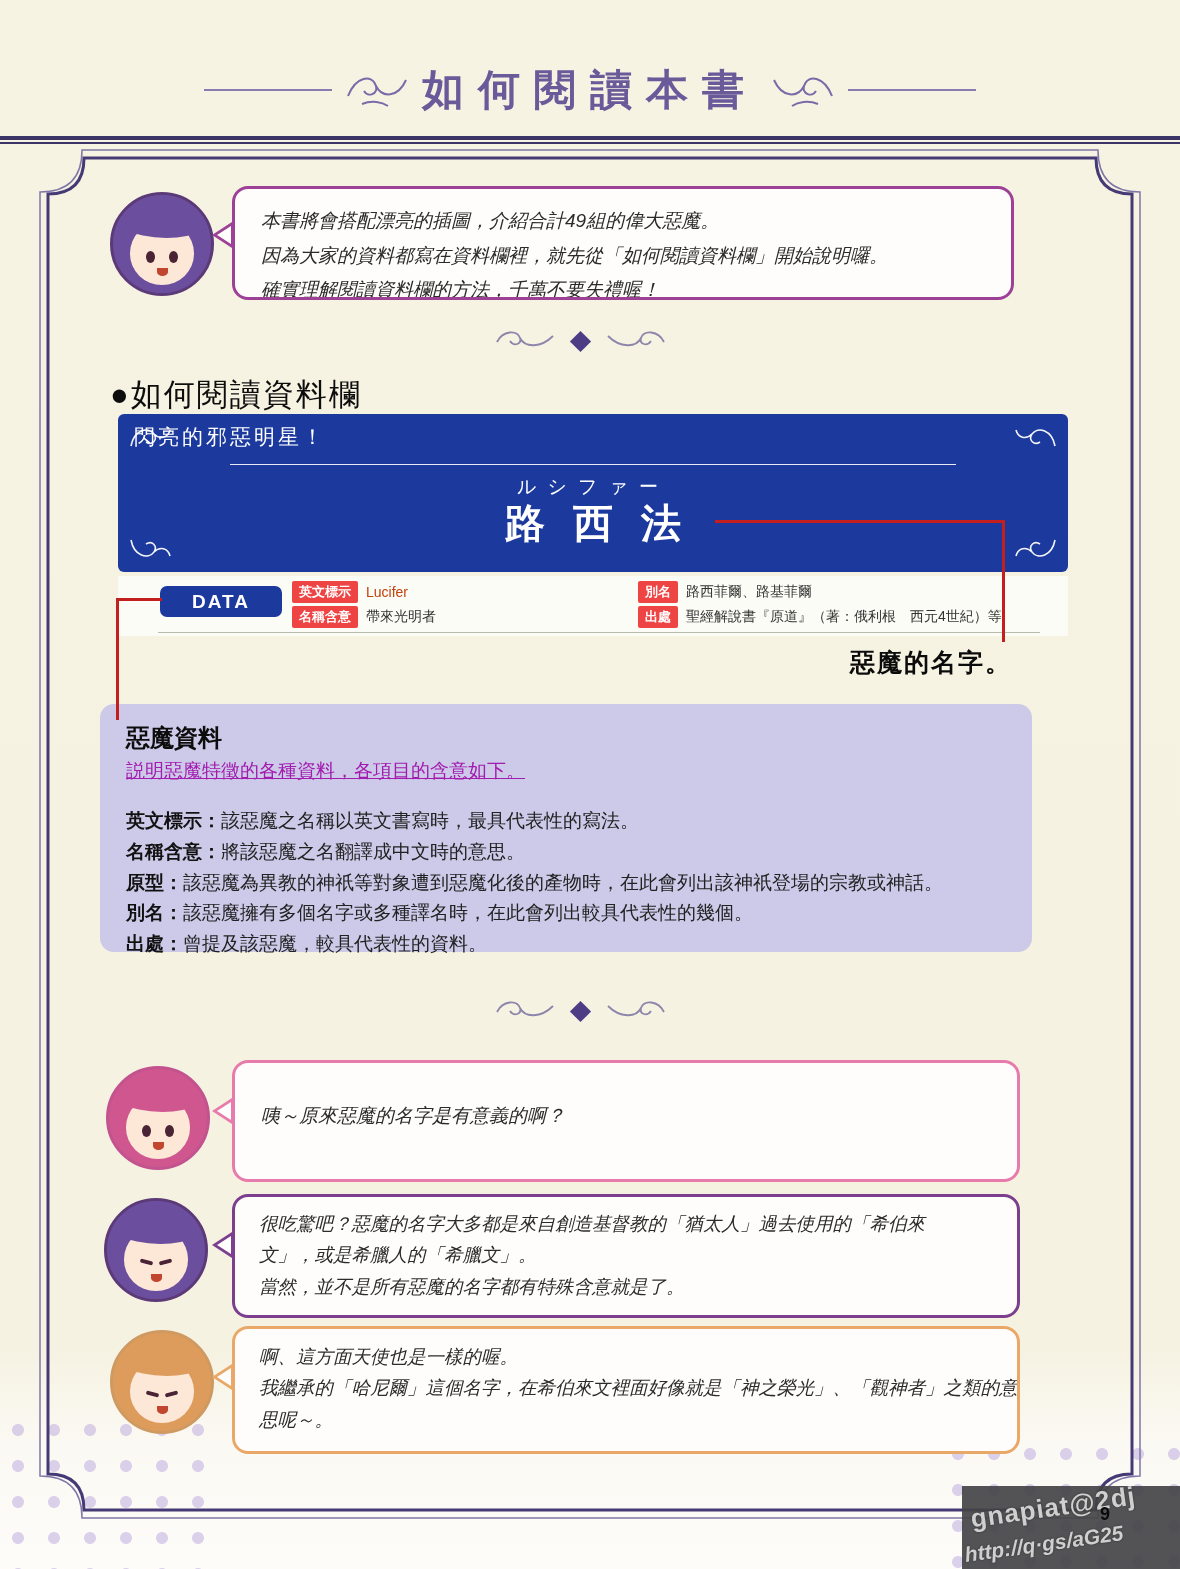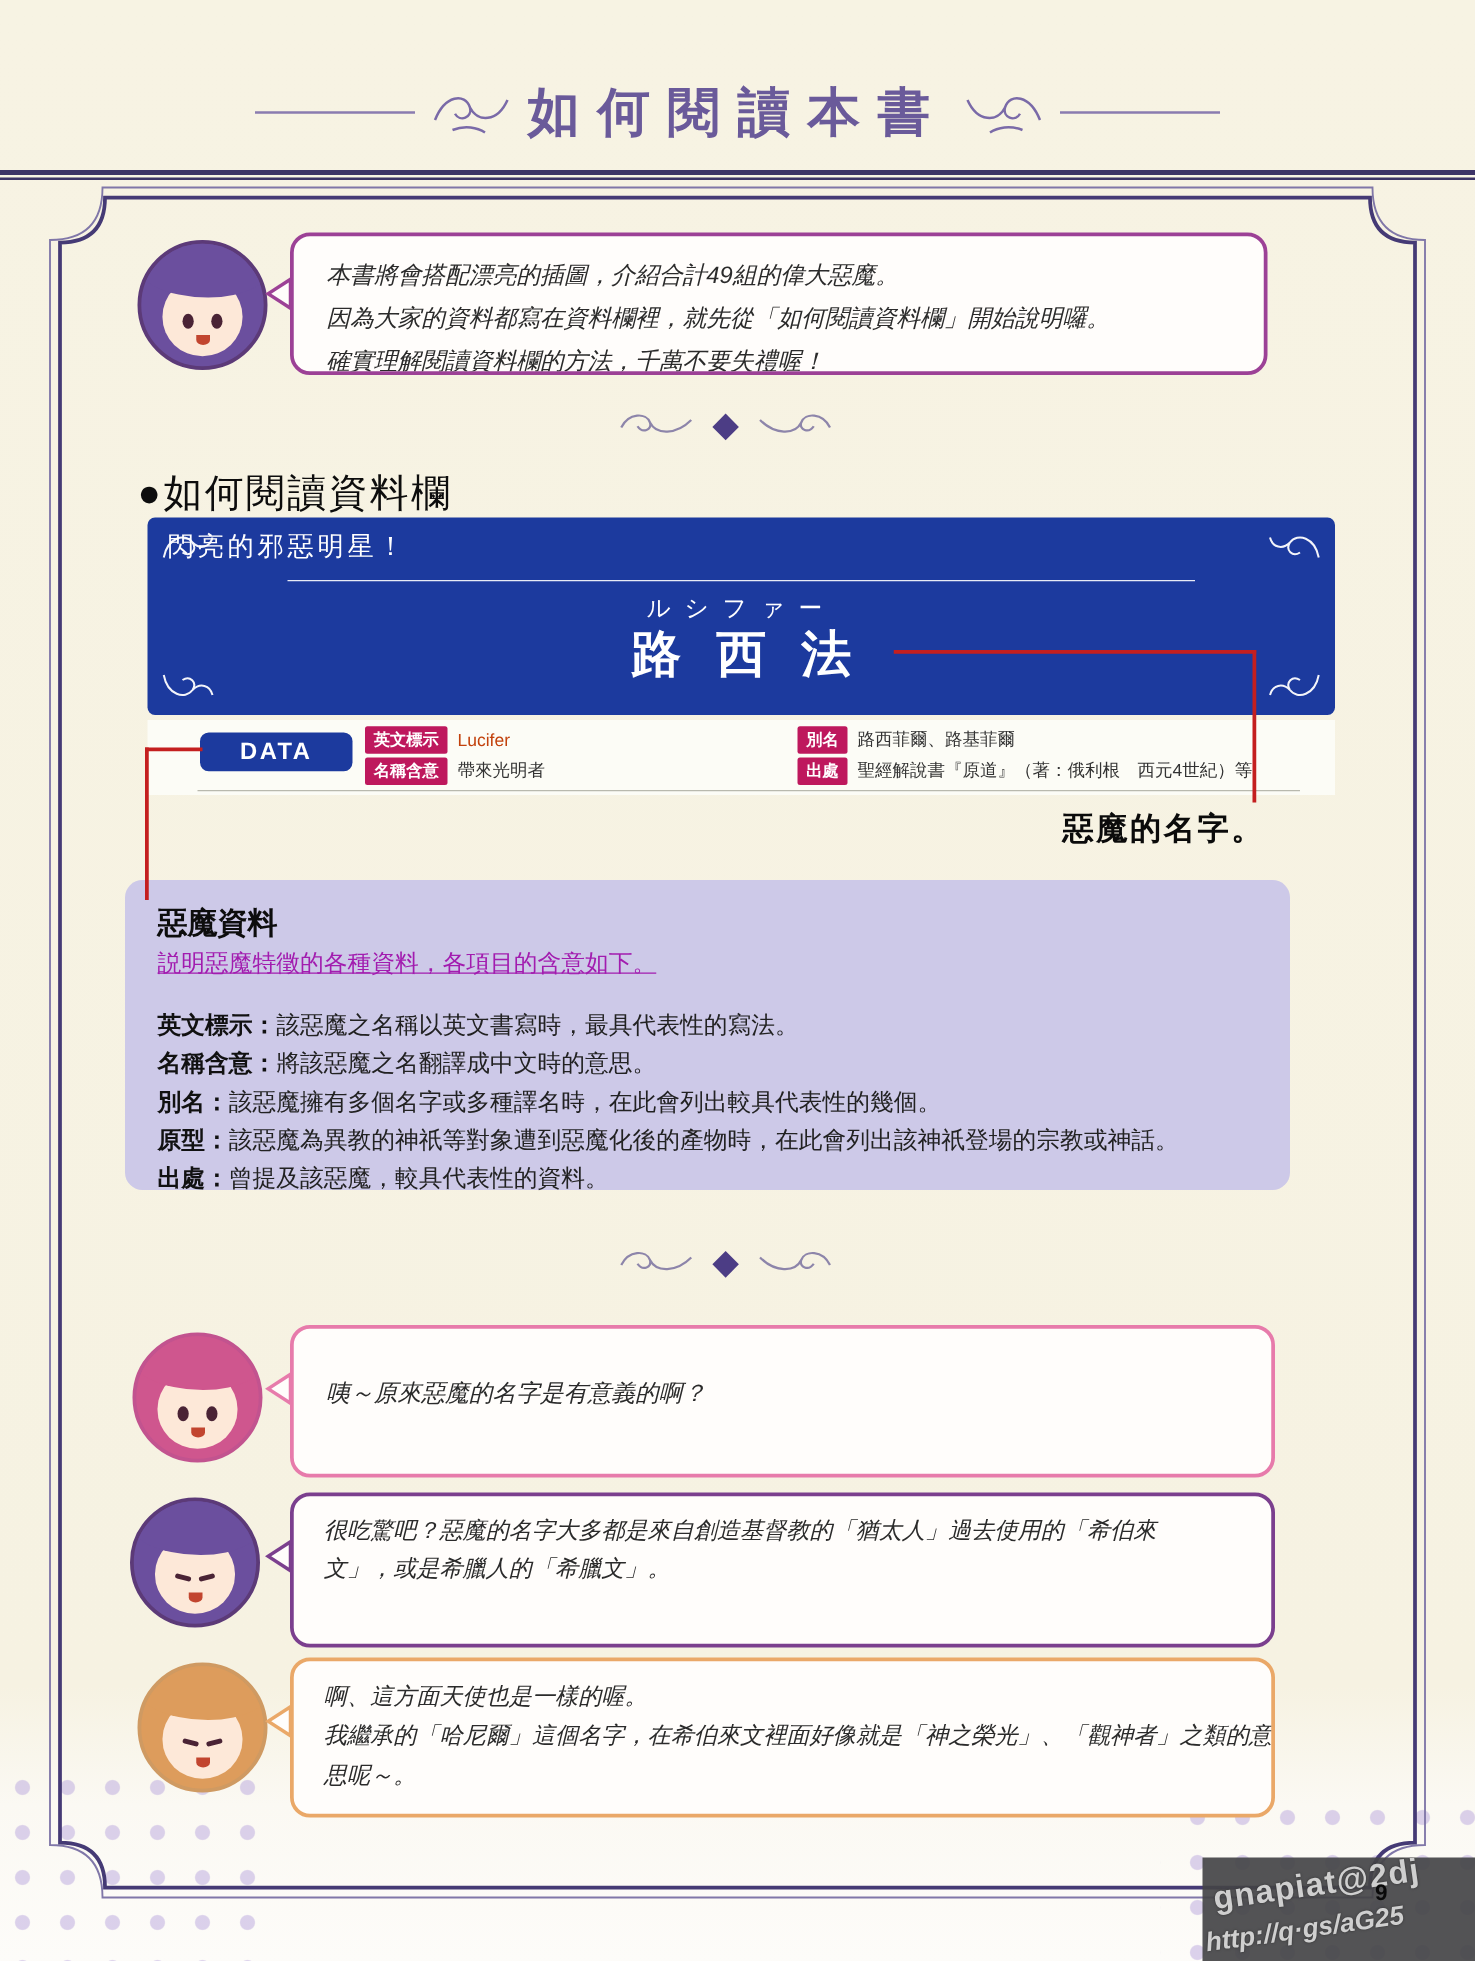--- a/index.html
+++ b/index.html
@@ -73,21 +73,21 @@
   .c-tl{left:10px;top:8px;} .c-tr{right:10px;top:8px;transform:scaleX(-1);}
   .c-bl{left:10px;bottom:8px;transform:scaleY(-1);} .c-br{right:10px;bottom:8px;transform:scale(-1,-1);}
 
   .data-row{position:absolute;left:118px;top:576px;width:950px;height:60px;background:#fcfcf6;z-index:2;}
   .data-btn{position:absolute;left:42px;top:10px;width:122px;height:31px;background:#1c3a9e;
             border-radius:7px;color:#fff;font-size:19px;font-weight:bold;letter-spacing:2px;
             display:flex;align-items:center;justify-content:center;}
   .fields{position:absolute;top:5px;}
   .f-left{left:174px;} .f-right{left:520px;}
   .f-row{display:flex;align-items:center;margin-bottom:3px;height:22px;}
-  .chip{background:#be185d;color:#fff;font-size:13px;font-weight:bold;padding:2px 7px;
+  .chip{background:#ef4444;color:#fff;font-size:13px;font-weight:bold;padding:2px 7px;
         border-radius:2px;margin-right:8px;white-space:nowrap;}
   .fval{font-size:14px;color:#c2410c;white-space:nowrap;}
   .row-rule{position:absolute;left:40px;right:28px;top:56px;height:1px;background:#b9b9ae;}
 
   .red-h{position:absolute;height:3px;background:#c41f1f;z-index:4;}
   .red-v{position:absolute;width:3px;background:#c41f1f;z-index:4;}
   .annot{position:absolute;left:700px;top:646px;width:312px;text-align:right;font-size:25px;
          font-weight:bold;color:#0b0b0b;z-index:3;letter-spacing:2px;}
 
   
@@ -214,22 +214,22 @@
   </div>
 
   <div class="red-h" style="left:116px;top:598px;width:46px;"></div>
   <div class="red-v" style="left:116px;top:598px;height:122px;"></div>
 
   <div class="info">
     <div class="info-title">惡魔資料</div>
     <div class="info-intro">説明惡魔特徵的各種資料，各項目的含意如下。</div>
     <div class="info-item"><b>英文標示：</b><span>該惡魔之名稱以英文書寫時，最具代表性的寫法。</span></div>
     <div class="info-item"><b>名稱含意：</b><span>將該惡魔之名翻譯成中文時的意思。</span></div>
+    <div class="info-item"><b>原型：</b><span>該惡魔為異教的神祇等對象遭到惡魔化後的產物時，在此會列出該神祇登場的宗教或神話。</span></div>
     <div class="info-item"><b>別名：</b><span>該惡魔擁有多個名字或多種譯名時，在此會列出較具代表性的幾個。</span></div>
-    <div class="info-item"><b>原型：</b><span>該惡魔為異教的神祇等對象遭到惡魔化後的產物時，在此會列出該神祇登場的宗教或神話。</span></div>
     <div class="info-item"><b>出處：</b><span>曾提及該惡魔，較具代表性的資料。</span></div>
   </div>
 
   <div class="divider" style="left:420px;top:990px;">
     <svg viewBox="0 0 64 26">
       <path d="M4,14 C10,2 24,2 27,10 C29,16 21,19 17,13 M27,10 C32,20 48,20 60,8" fill="none" stroke="currentColor" stroke-width="1.8"></path>
     </svg>
     <span class="diamond"></span>
     <svg viewBox="0 0 64 26" style="transform:scaleX(-1)">
       <path d="M4,14 C10,2 24,2 27,10 C29,16 21,19 17,13 M27,10 C32,20 48,20 60,8" fill="none" stroke="currentColor" stroke-width="1.8"></path>
@@ -256,20 +256,21 @@
     <i class="av-face"></i>
     <i class="av-bang"></i>
     <i class="eye el"></i>
     <i class="eye er"></i>
     <i class="mouth"></i>
   </div>
   <div class="bubble b-purple" style="left:232px;top:1194px;width:788px;height:124px;">
     <div class="txt" style="padding:11px 24px;font-size:18.5px;line-height:1.7;">
       <div class="ln">很吃驚吧？惡魔的名字大多都是來自創造基督教的「猶太人」過去使用的「希伯來</div>
       <div class="ln">文」，或是希臘人的「希臘文」。</div>
+      <div class="ln">當然，並不是所有惡魔的名字都有特殊含意就是了。</div>
     </div>
   </div>
   <div class="tail" style="left:212px;top:1232px;border-right-color:#7b3f8e;">
       <i></i>
     </div>
 
   <div class="avatar av-orange closed" style="left:110px;top:1330px;">
     <i class="av-face"></i>
     <i class="av-bang"></i>
     <i class="eye el"></i>

